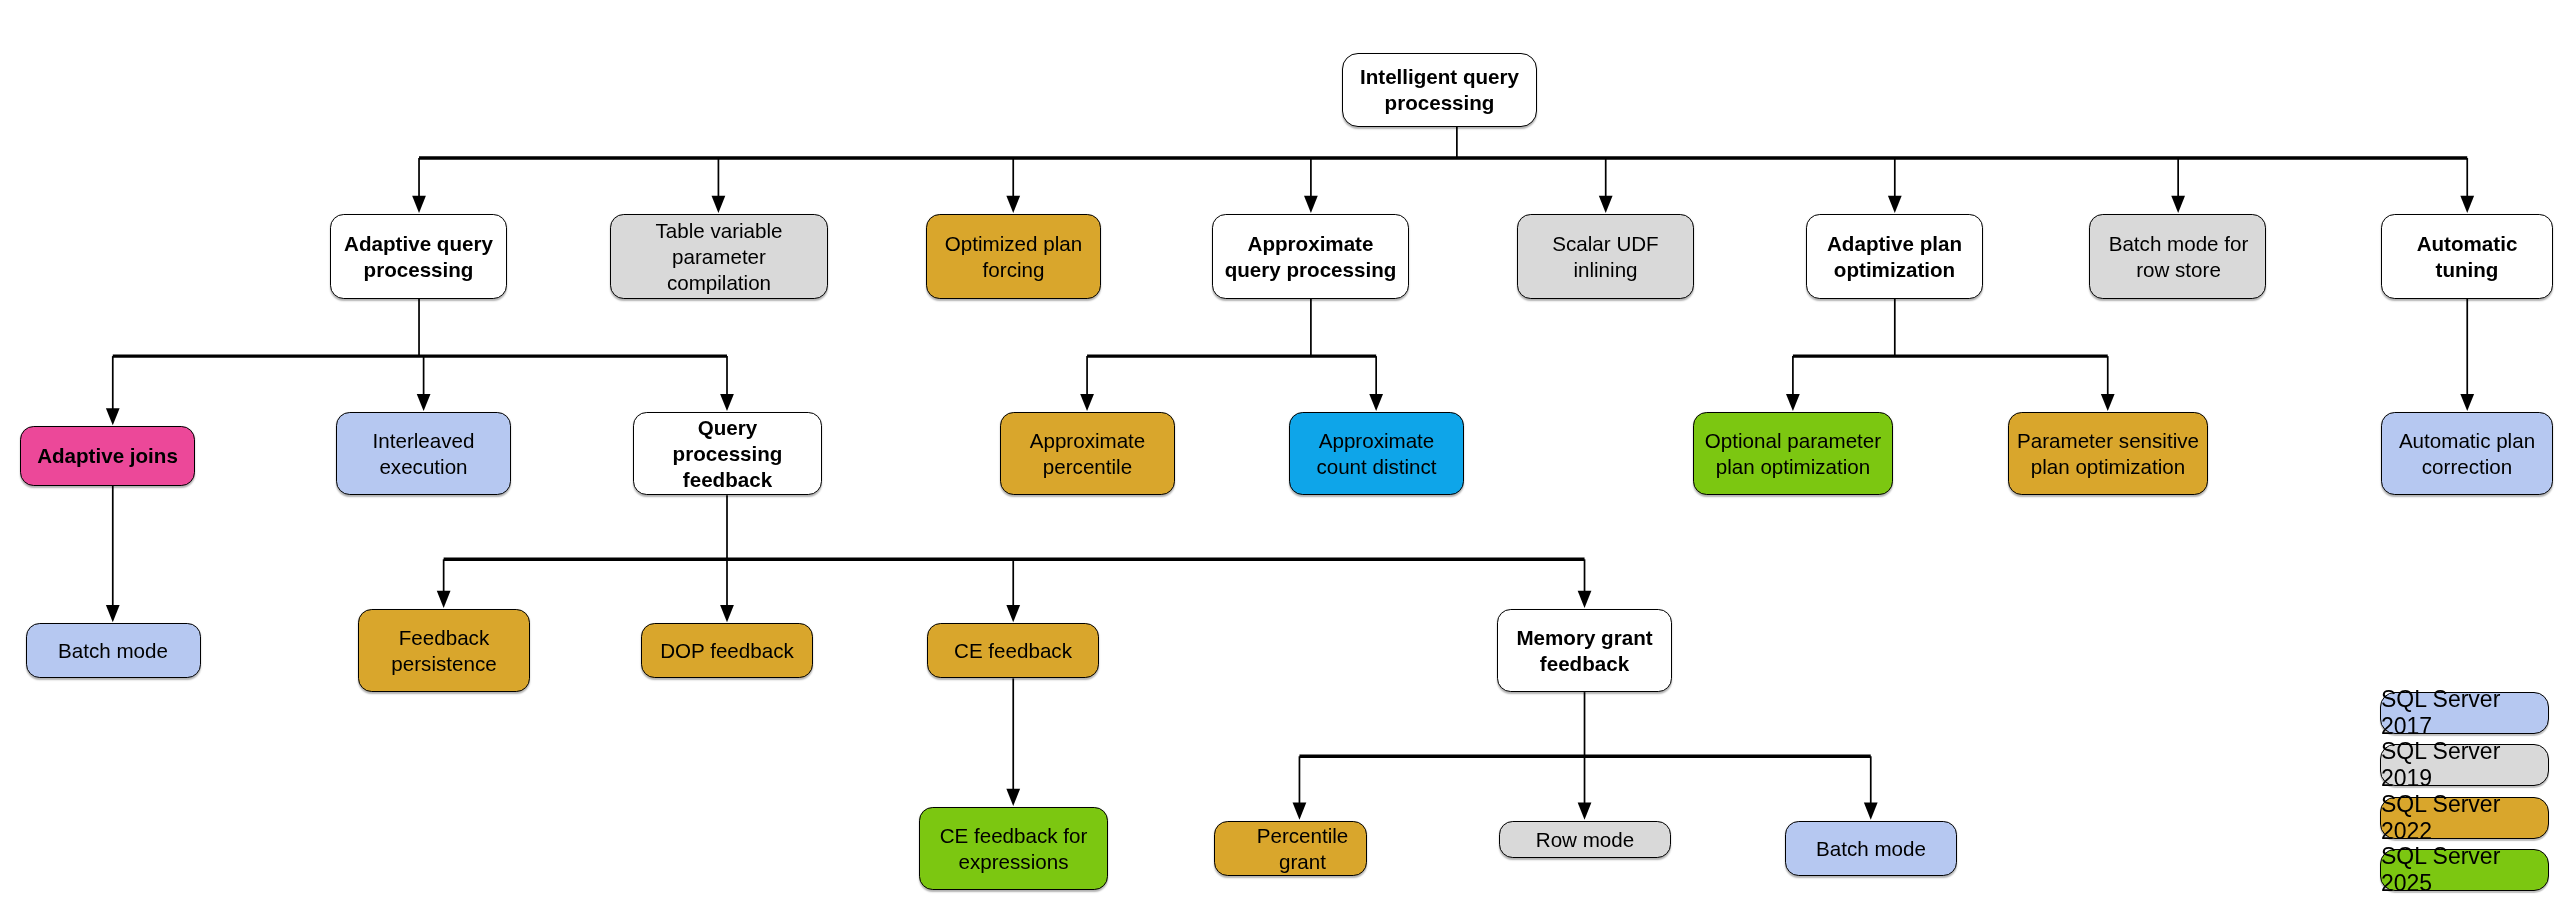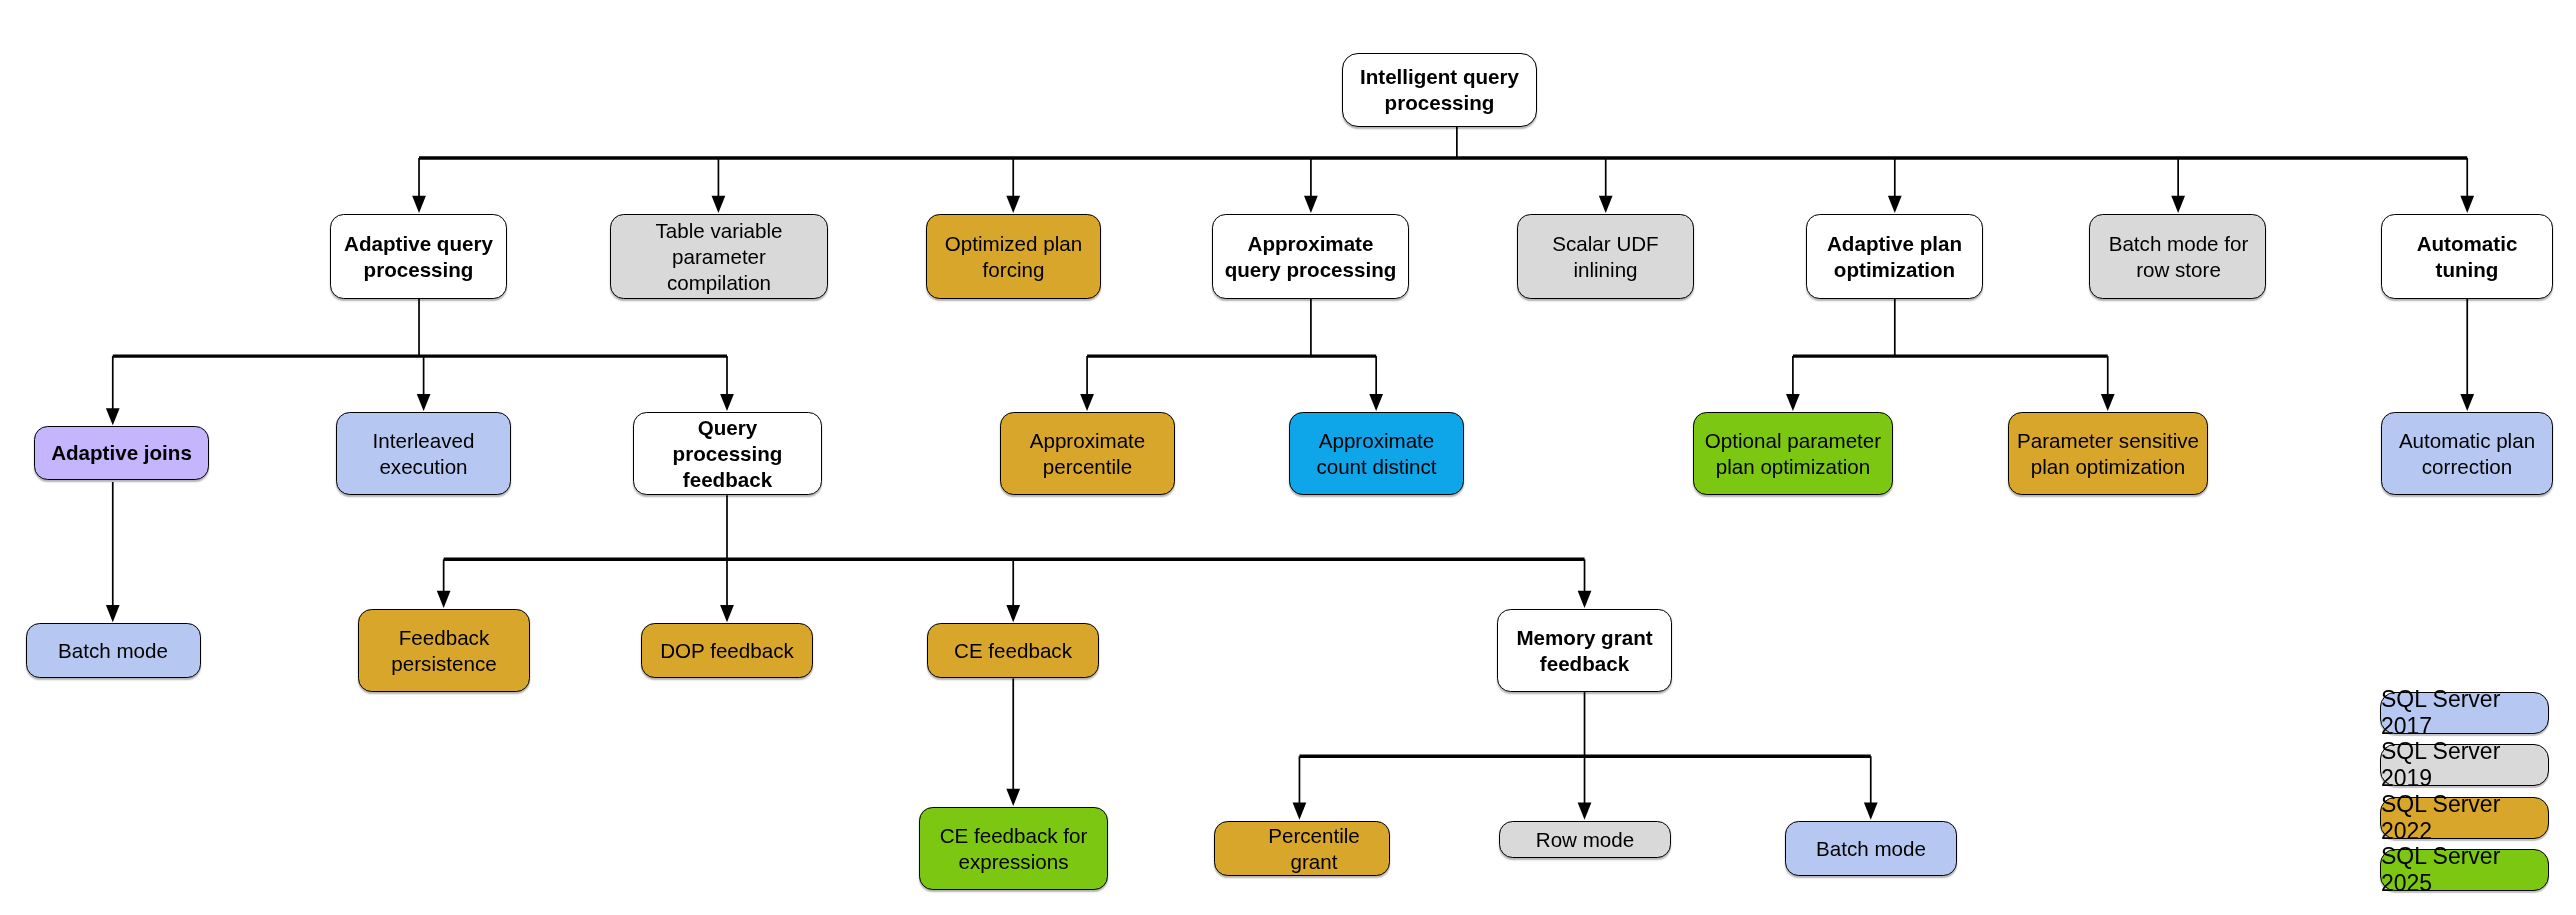--- a/index.html
+++ b/index.html
@@ -129,35 +129,35 @@
   <div id="nodes">
       <div class="node bold root" style="left: 1342px; top: 26px; width: 195px; height: 74px; background: rgb(255, 255, 255); margin-top: 27px;">Intelligent query processing</div>
       <div class="node bold" style="left: 330px; top: 214px; width: 177px; height: 85px; background: rgb(255, 255, 255);">Adaptive query processing</div>
       <div class="node" style="left: 610px; top: 214px; width: 218px; height: 85px; background: rgb(217, 217, 217);">Table variable parameter compilation</div>
       <div class="node" style="left: 926px; top: 214px; width: 175px; height: 85px; background: rgb(217, 166, 44);">Optimized plan forcing</div>
       <div class="node bold" style="left: 1212px; top: 214px; width: 197px; height: 85px; background: rgb(255, 255, 255);">Approximate query processing</div>
       <div class="node" style="left: 1517px; top: 214px; width: 177px; height: 85px; background: rgb(217, 217, 217);">Scalar UDF inlining</div>
       <div class="node bold" style="left: 1806px; top: 214px; width: 177px; height: 85px; background: rgb(255, 255, 255);">Adaptive plan optimization</div>
       <div class="node" style="left: 2089px; top: 214px; width: 177px; height: 85px; background: rgb(217, 217, 217); padding-left: 10px;">Batch mode for row store</div>
       <div class="node bold" style="left: 2381px; top: 214px; width: 172px; height: 85px; background: rgb(255, 255, 255);">Automatic tuning</div>
-      <div class="node bold" style="left: 34px; top: 426px; width: 175px; height: 54px; background: #c4b5fd;">Adaptive joins</div>
+      <div class="node bold" style="left: 20px; top: 426px; width: 175px; height: 60px; background: #ec4899;">Adaptive joins</div>
       <div class="node" style="left: 336px; top: 412px; width: 175px; height: 83px; background: rgb(182, 200, 241);">Interleaved execution</div>
       <div class="node bold" style="left: 633px; top: 412px; width: 189px; height: 83px; background: rgb(255, 255, 255);">Query processing feedback</div>
       <div class="node" style="left: 1000px; top: 412px; width: 175px; height: 83px; background: rgb(217, 166, 44);">Approximate percentile</div>
       <div class="node" style="left: 1289px; top: 412px; width: 175px; height: 83px; background: #0ea5e9;">Approximate count distinct</div>
       <div class="node" style="left: 1693px; top: 412px; width: 200px; height: 83px; background: rgb(124, 199, 17);">Optional parameter plan optimization</div>
       <div class="node" style="left: 2008px; top: 412px; width: 200px; height: 83px; background: rgb(217, 166, 44);">Parameter sensitive plan optimization</div>
       <div class="node" style="left: 2381px; top: 412px; width: 172px; height: 83px; background: rgb(182, 200, 241);">Automatic plan correction</div>
       <div class="node" style="left: 25.5px; top: 623px; width: 175px; height: 55px; background: rgb(182, 200, 241);">Batch mode</div>
       <div class="node" style="left: 358px; top: 609px; width: 172px; height: 83px; background: rgb(217, 166, 44);">Feedback persistence</div>
       <div class="node" style="left: 641px; top: 623px; width: 172px; height: 55px; background: rgb(217, 166, 44);">DOP feedback</div>
       <div class="node" style="left: 927px; top: 623px; width: 172px; height: 55px; background: rgb(217, 166, 44);">CE feedback</div>
       <div class="node bold" style="left: 1497px; top: 609px; width: 175px; height: 83px; background: rgb(255, 255, 255);">Memory grant feedback</div>
       <div class="node" style="left: 919px; top: 807px; width: 189px; height: 83px; background: rgb(124, 199, 17);">CE feedback for expressions</div>
-      <div class="node" style="left: 1214px; top: 821px; width: 176px; height: 55px; background: rgb(217, 166, 44); padding-left: 32px;">Percentile grant</div>
+      <div class="node" style="left: 1214px; top: 821px; width: 153px; height: 55px; background: rgb(217, 166, 44); padding-left: 32px;">Percentile grant</div>
       <div class="node" style="left: 1499px; top: 821px; width: 172px; height: 37px; background: rgb(217, 217, 217);">Row mode</div>
       <div class="node" style="left: 1785px; top: 821px; width: 172px; height: 55px; background: rgb(182, 200, 241);">Batch mode</div>
     </div>
   <div id="legend" style="left: 2380px; top: 692px;">
       <div class="legend-item" style="width: 169px; height: 42px; background: rgb(182, 200, 241);">SQL Server 2017</div>
       <div class="legend-item" style="width: 169px; height: 42px; background: rgb(217, 217, 217);">SQL Server 2019</div>
       <div class="legend-item" style="width: 169px; height: 42px; background: rgb(217, 166, 44);">SQL Server 2022</div>
       <div class="legend-item" style="width: 169px; height: 42px; background: rgb(124, 199, 17);">SQL Server 2025</div>
     </div>
 </div>

